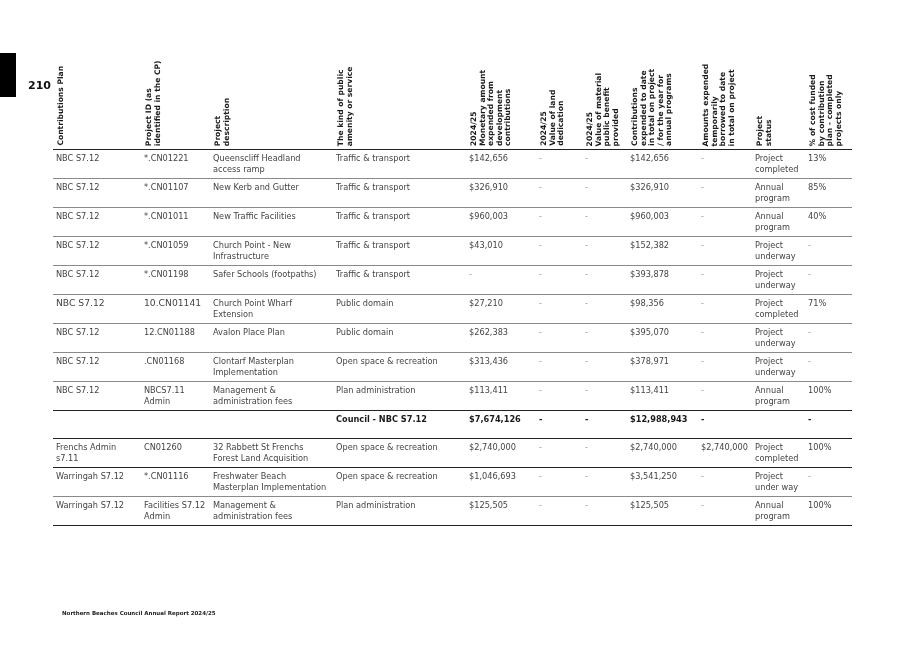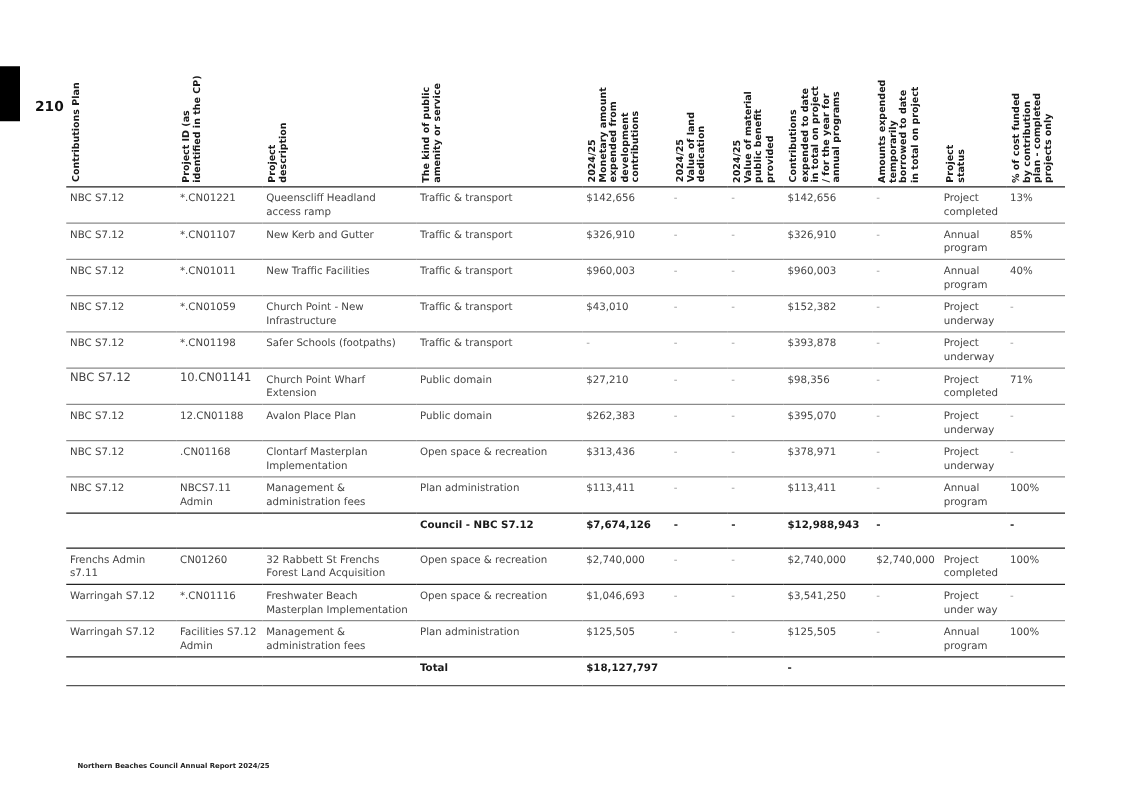--- a/index.html
+++ b/index.html
@@ -280,29 +280,16 @@
         <td>Management &amp; administration fees</td>
         <td>Plan administration</td>
         <td>$125,505</td>
         <td class="dash">-</td>
         <td class="dash">-</td>
         <td>$125,505</td>
         <td class="dash">-</td>
         <td>Annual program</td>
         <td>100%</td>
       </tr>
-      <tr class="subtotal total">
-        <td></td>
-        <td></td>
-        <td></td>
-        <td>Total</td>
-        <td>$18,127,797</td>
-        <td></td>
-        <td></td>
-        <td>-</td>
-        <td></td>
-        <td></td>
-        <td></td>
-      </tr>
     </tbody>
 </table>
 
 <div class="footer">Northern Beaches Council Annual Report 2024/25</div>
 
 </body></html>

